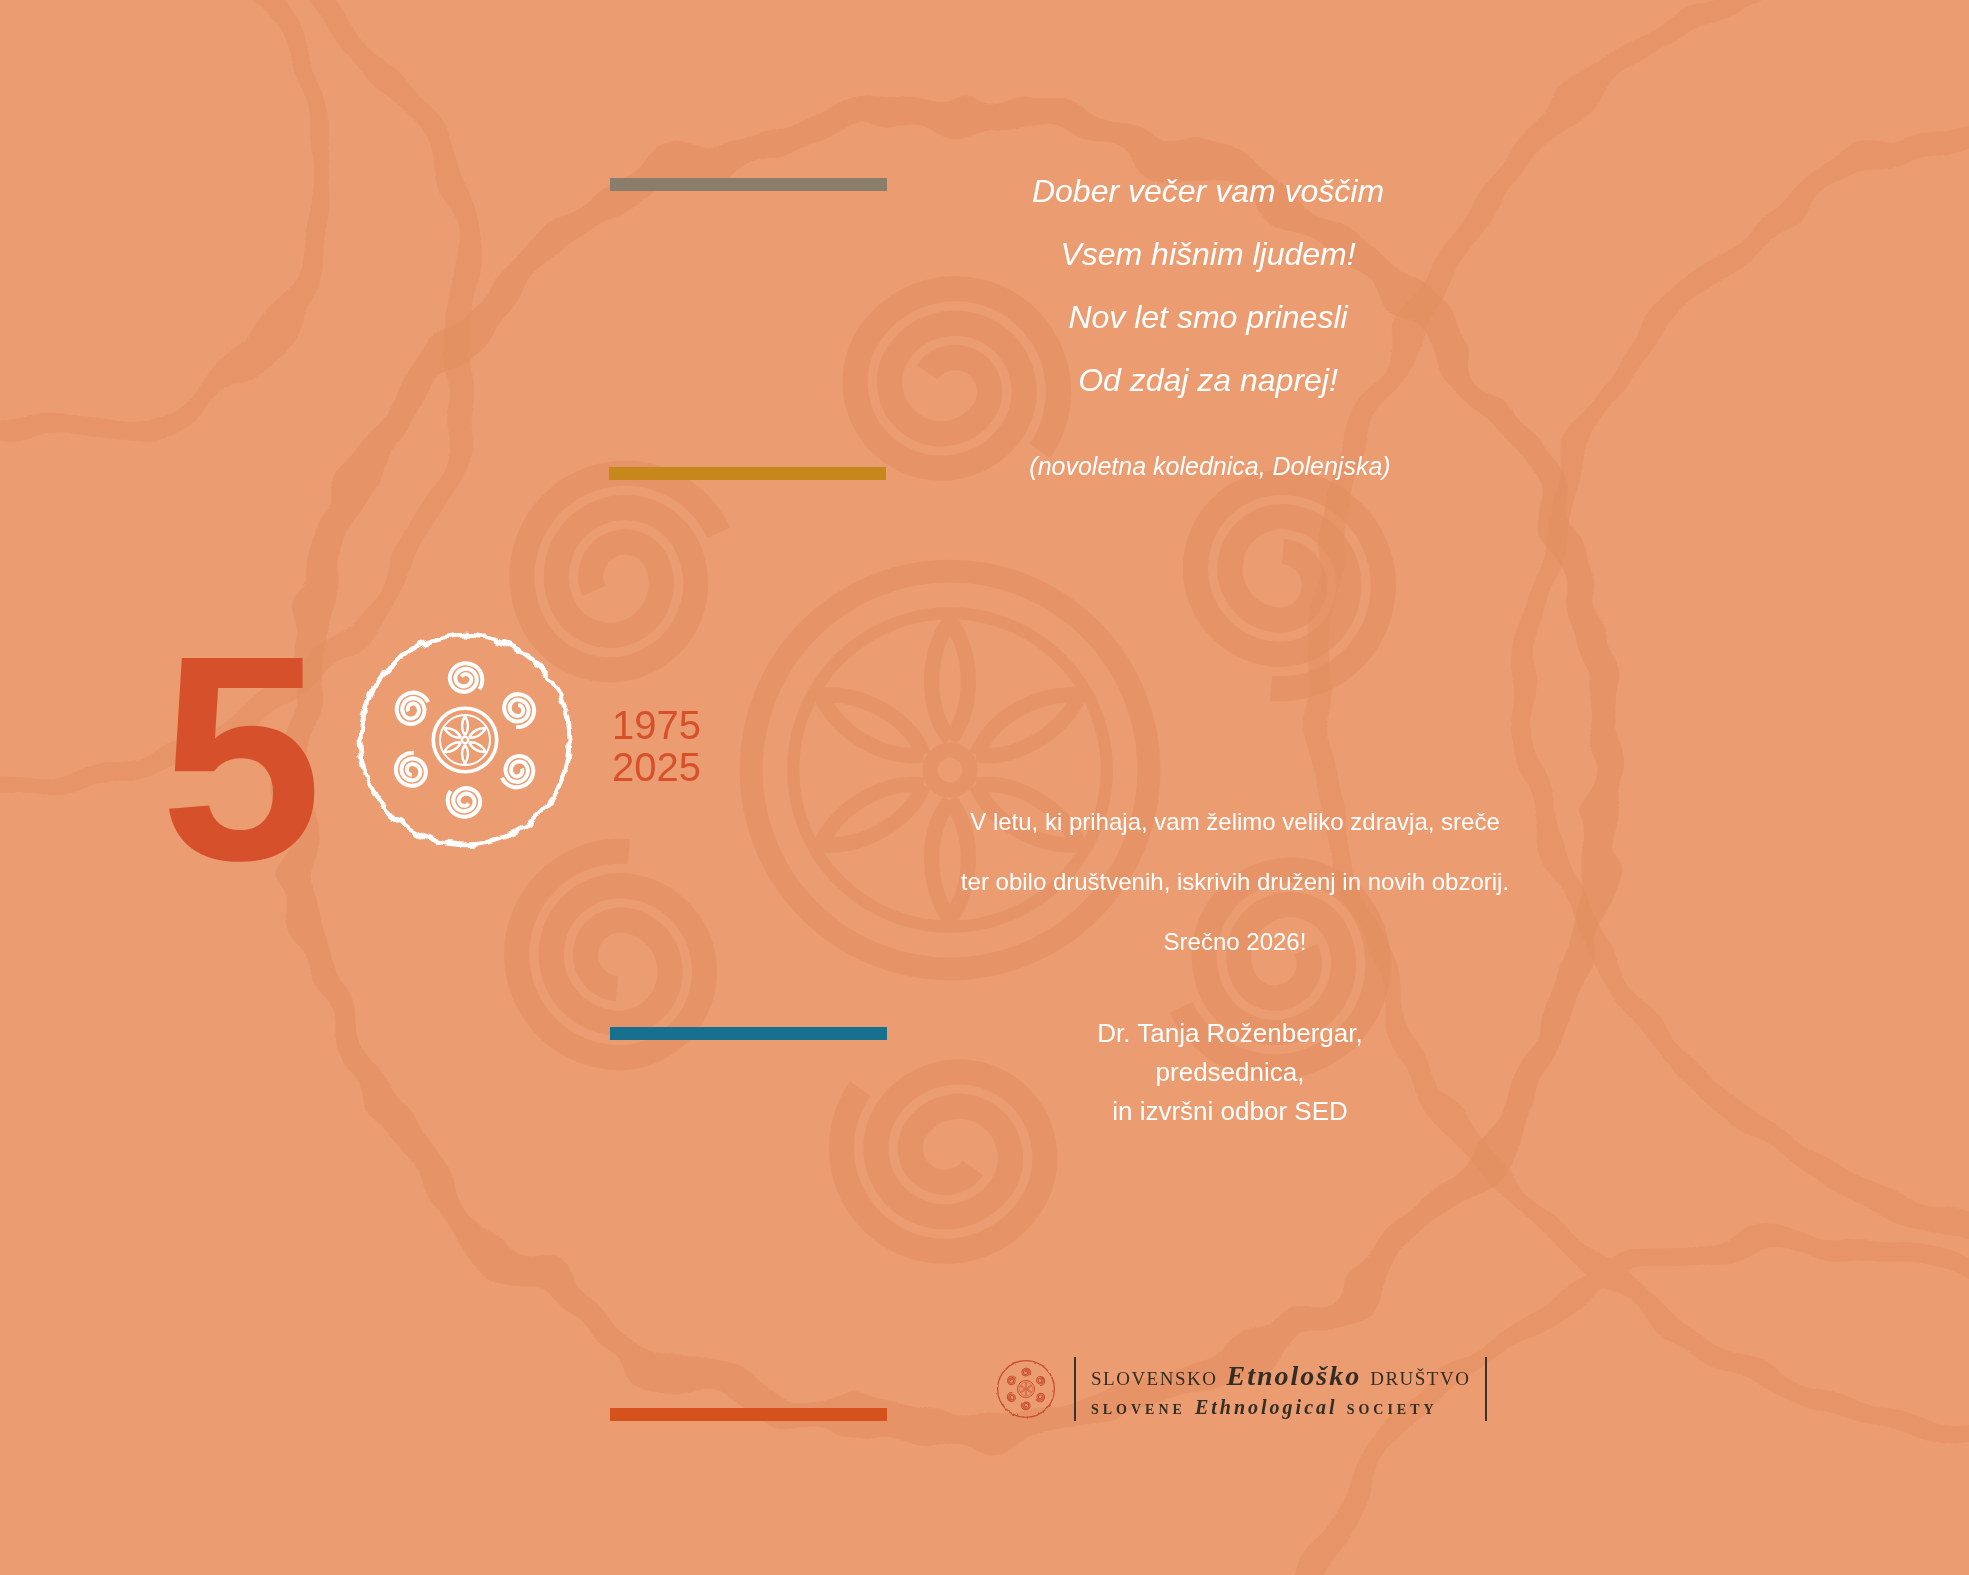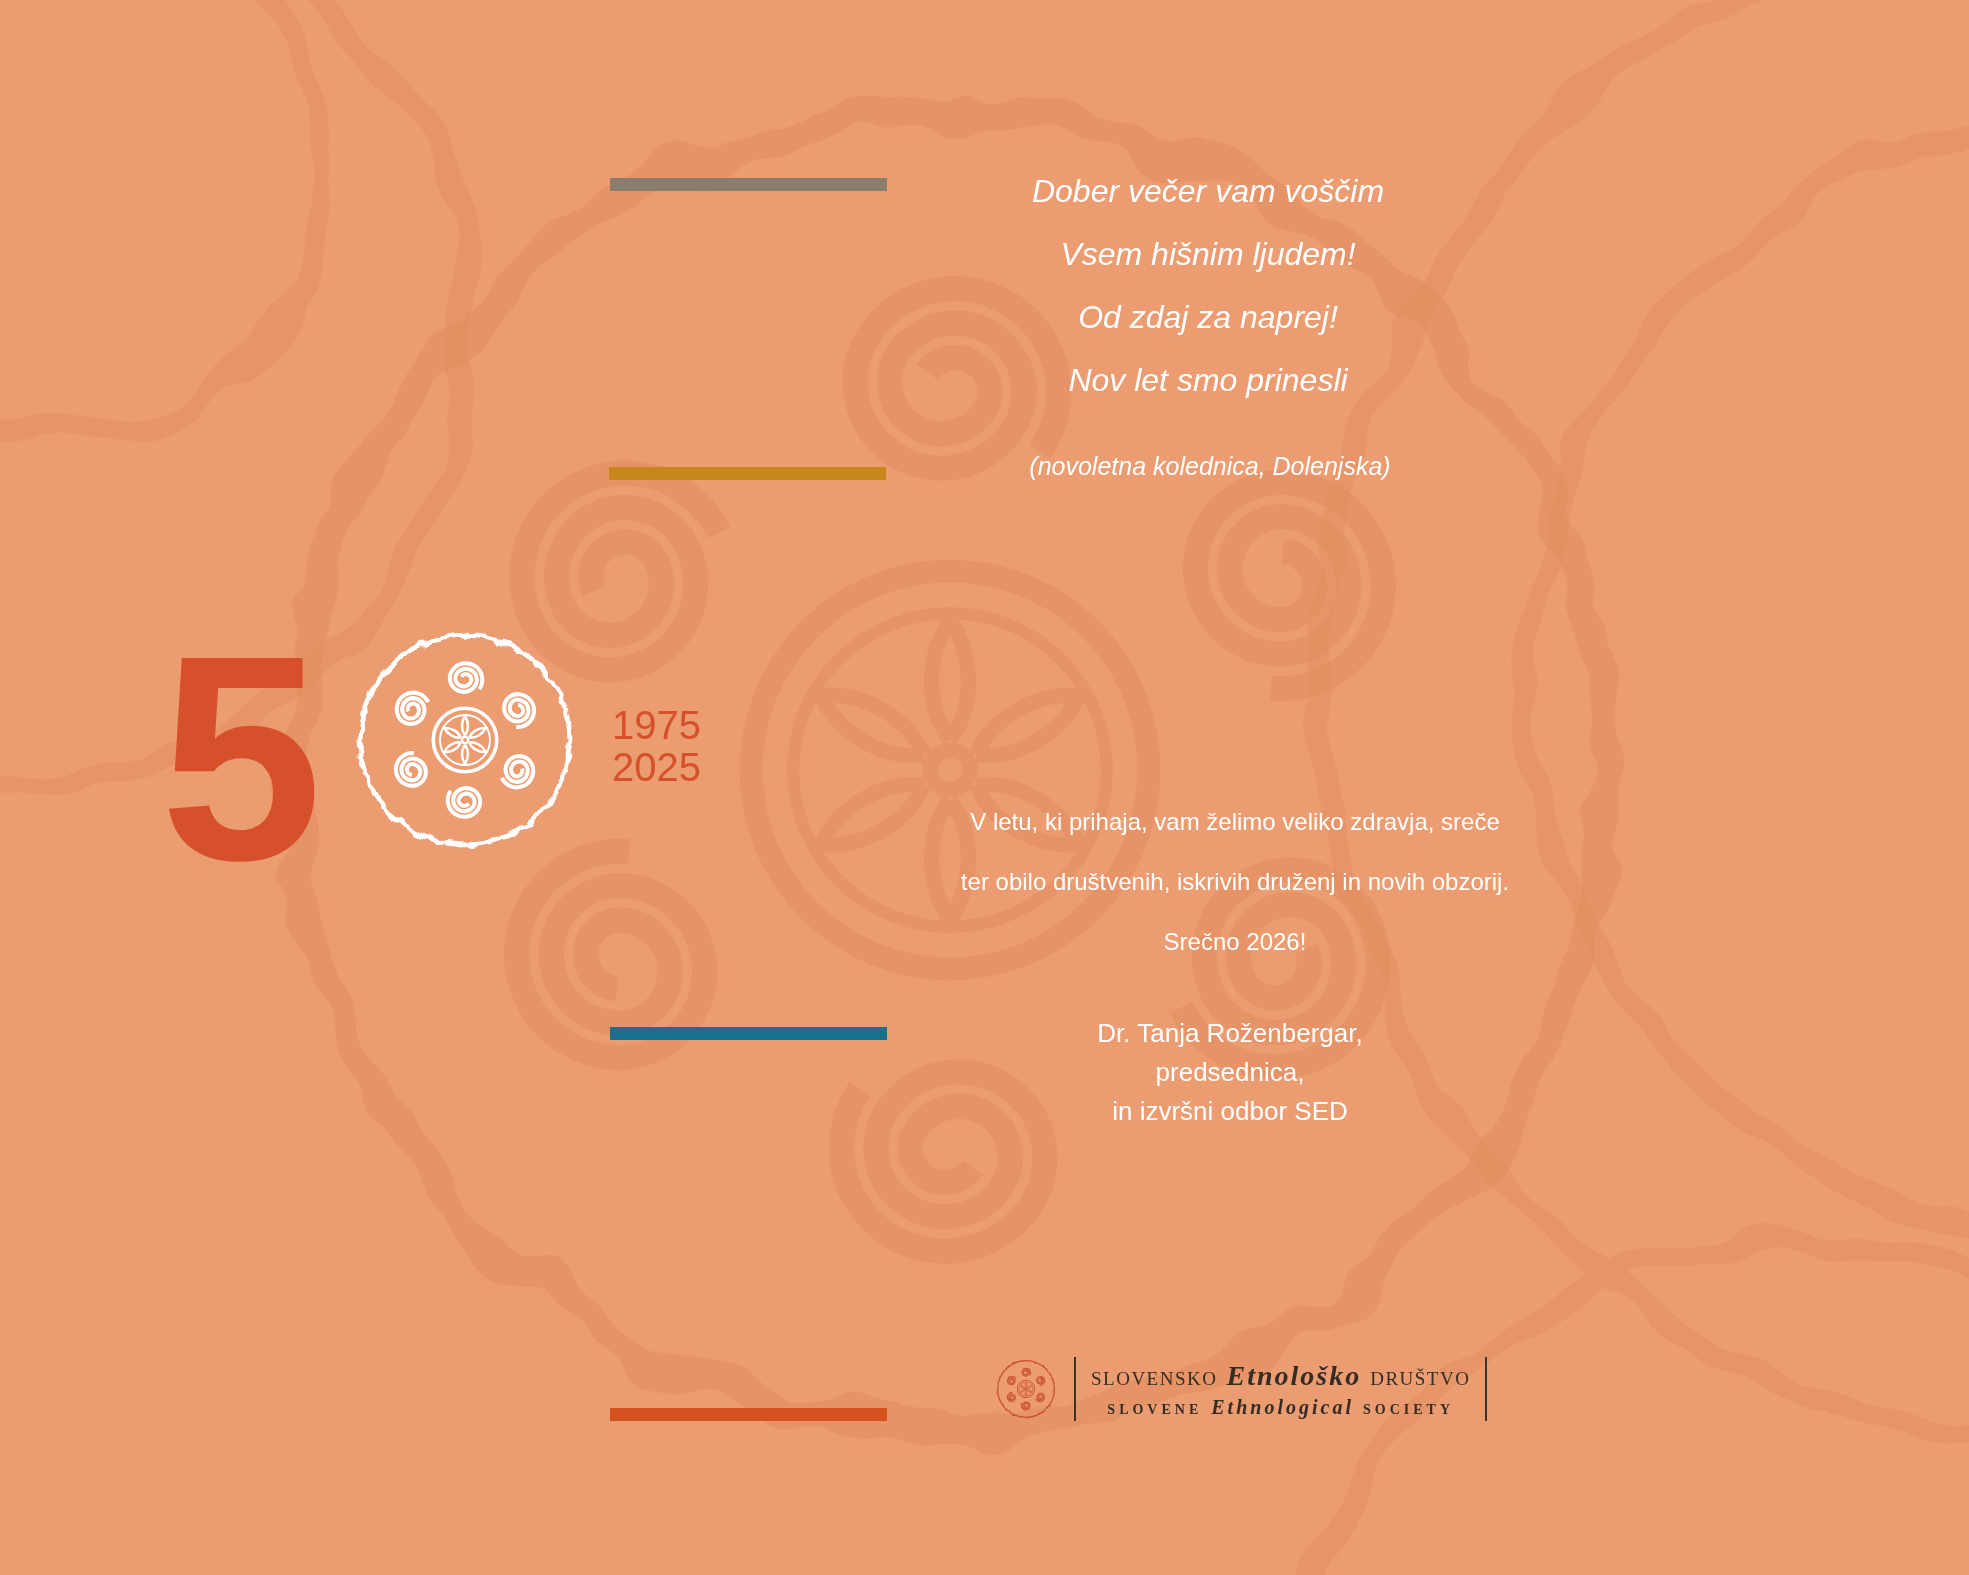--- a/index.html
+++ b/index.html
@@ -46,21 +46,21 @@
   .signature{
     position:absolute;left:1030px;top:1014px;width:400px;
     text-align:center;color:#ffffff;
     font-size:26px;line-height:39px;
   }
   .logo{
     position:absolute;left:993px;top:1356px;height:66px;
     display:flex;align-items:center;gap:15px;color:#c94f2e;
   }
   .logo .vrule{width:2px;height:64px;background:#3a342c;}
-  .logo-text{display:flex;flex-direction:column;gap:4px;color:#332d26;align-items:center;}
+  .logo-text{display:flex;flex-direction:column;gap:4px;color:#332d26;}
   .logo-line{display:flex;align-items:baseline;gap:9px;white-space:nowrap;}
   .lt-caps{font-family:"Liberation Serif", serif;font-size:19px;letter-spacing:1.5px;}
   .lt-script{font-family:"Liberation Serif", serif;font-size:28px;font-weight:700;font-style:italic;letter-spacing:2px;}
   .lt-caps-sm{font-family:"Liberation Serif", serif;font-size:14px;letter-spacing:4px;font-weight:bold;}
   .lt-script-sm{font-family:"Liberation Serif", serif;font-size:20px;font-weight:700;font-style:italic;letter-spacing:3px;}
 </style>
 </head>
 <body>
 
 <div id="card">
@@ -113,22 +113,22 @@
 
   <svg class="emblem-bg" width="1530" height="1530" aria-hidden="true">
     <use href="#sed-emblem"></use>
   </svg>
 
   <div class="bar bar-gray"></div>
 
   <div class="poem">
     <div>Dober večer vam voščim</div>
     <div>Vsem hišnim ljudem!</div>
+    <div>Nov let smo prinesli</div>
     <div>Od zdaj za naprej!</div>
-    <div>Nov let smo prinesli</div>
   </div>
 
   <div class="bar bar-gold"></div>
   <div class="attribution">(novoletna kolednica, Dolenjska)</div>
 
   <div class="big-digit">5</div>
   <svg class="emblem-white" width="244" height="244" aria-hidden="true">
     <use href="#sed-emblem"></use>
   </svg>
   <div class="years">

